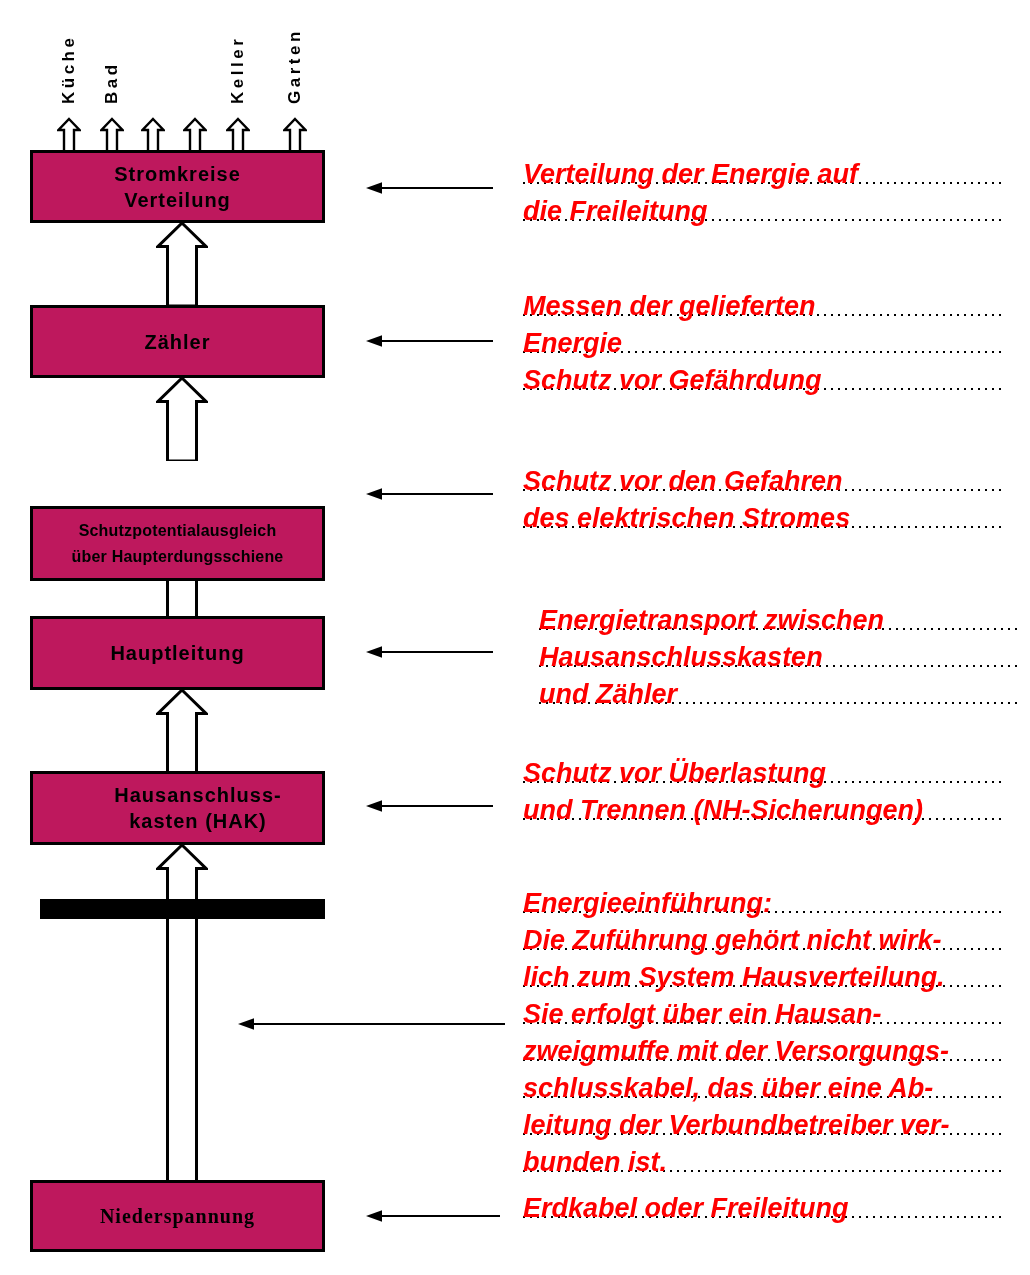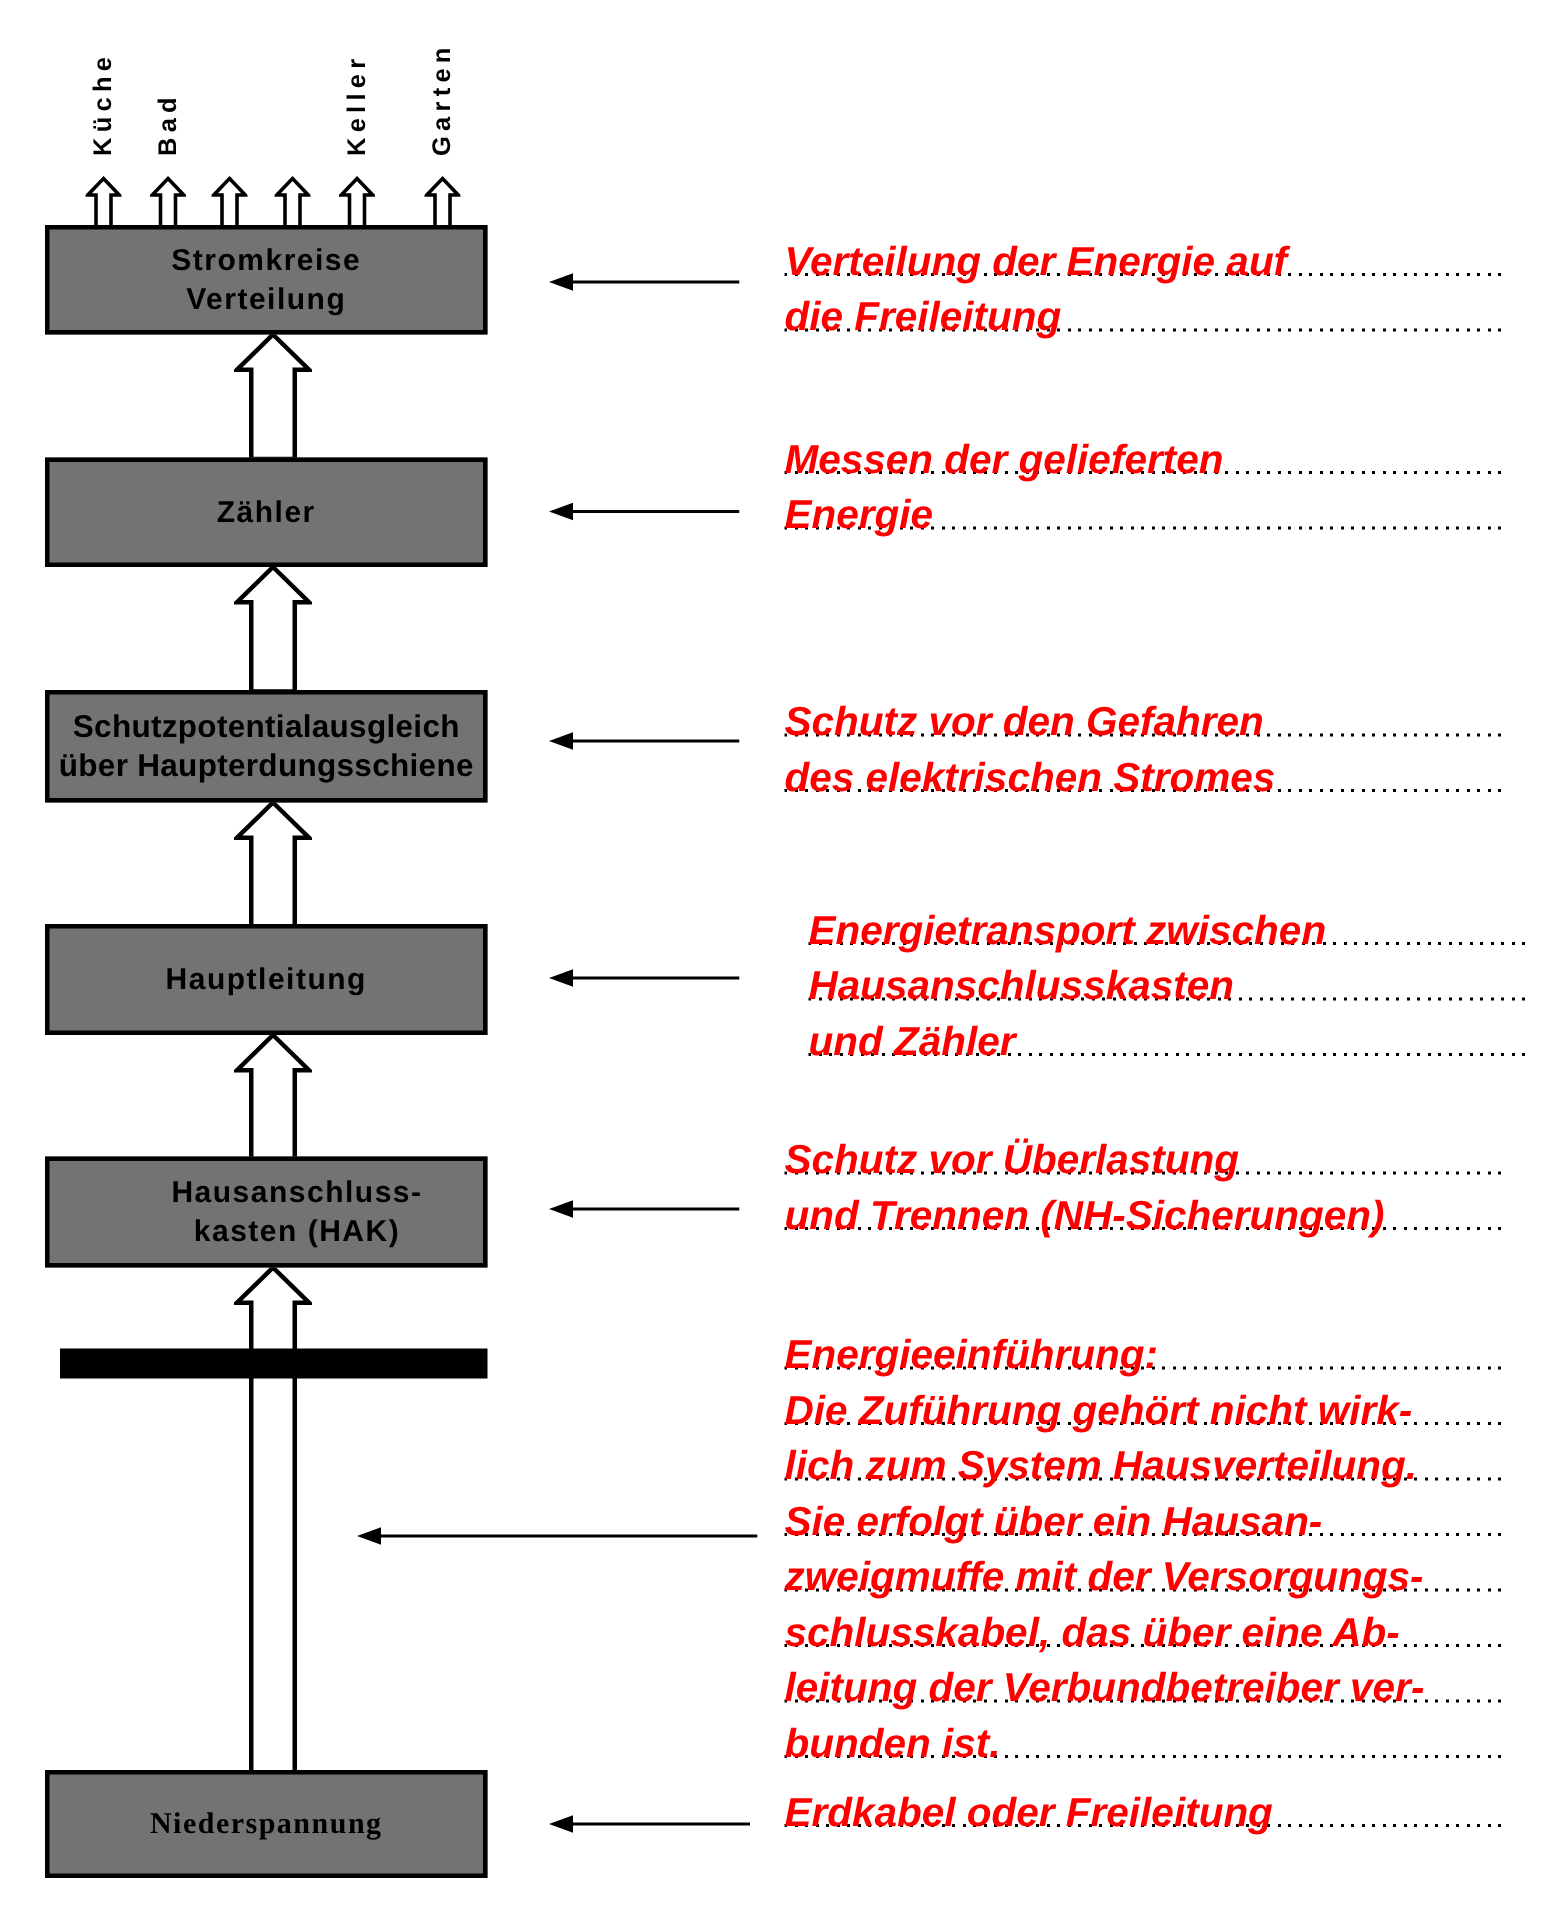--- a/index.html
+++ b/index.html
@@ -9,30 +9,30 @@
     background:#ffffff;
     font-family:"Liberation Sans", sans-serif;
     overflow:hidden;
   }
   
   .fbox{
     position:absolute;
     left:30px;width:295px;
     border:3px solid #000;
     box-sizing:border-box;
-    background:#737373;
+    background:#be185d;
     display:flex;flex-direction:column;
     align-items:center;justify-content:center;
     text-align:center;
     font-weight:bold;font-size:20px;letter-spacing:1px;color:#000;
     line-height:26px;
     z-index:2;
   }
   .fbox span{white-space:nowrap;display:block;}
-  .fbox.tight{font-size:21px;letter-spacing:0.2px;}
+  .fbox.tight{font-size:16px;letter-spacing:0.2px;margin-top:46px;}
   
   .vlabel{
     position:absolute;
     width:92px;height:18px;line-height:18px;
     transform:rotate(-90deg);
     transform-origin:left top;
     font-weight:bold;font-size:17px;letter-spacing:3.5px;
     color:#000;white-space:nowrap;text-align:left;
   }
   .arrow-svg{position:absolute;z-index:1;}
@@ -163,20 +163,23 @@
       </div>
   </div>
 
   <div class="ann" style="top:279px;">
     <div class="ann-line">
         <span>Messen der gelieferten</span>
       </div>
     <div class="ann-line">
         <span>Energie</span>
       </div>
+    <div class="ann-line">
+        <span>Schutz vor Gefährdung</span>
+      </div>
   </div>
 
   <div class="ann" style="top:454px;">
     <div class="ann-line">
         <span>Schutz vor den Gefahren</span>
       </div>
     <div class="ann-line">
         <span>des elektrischen Stromes</span>
       </div>
   </div>

